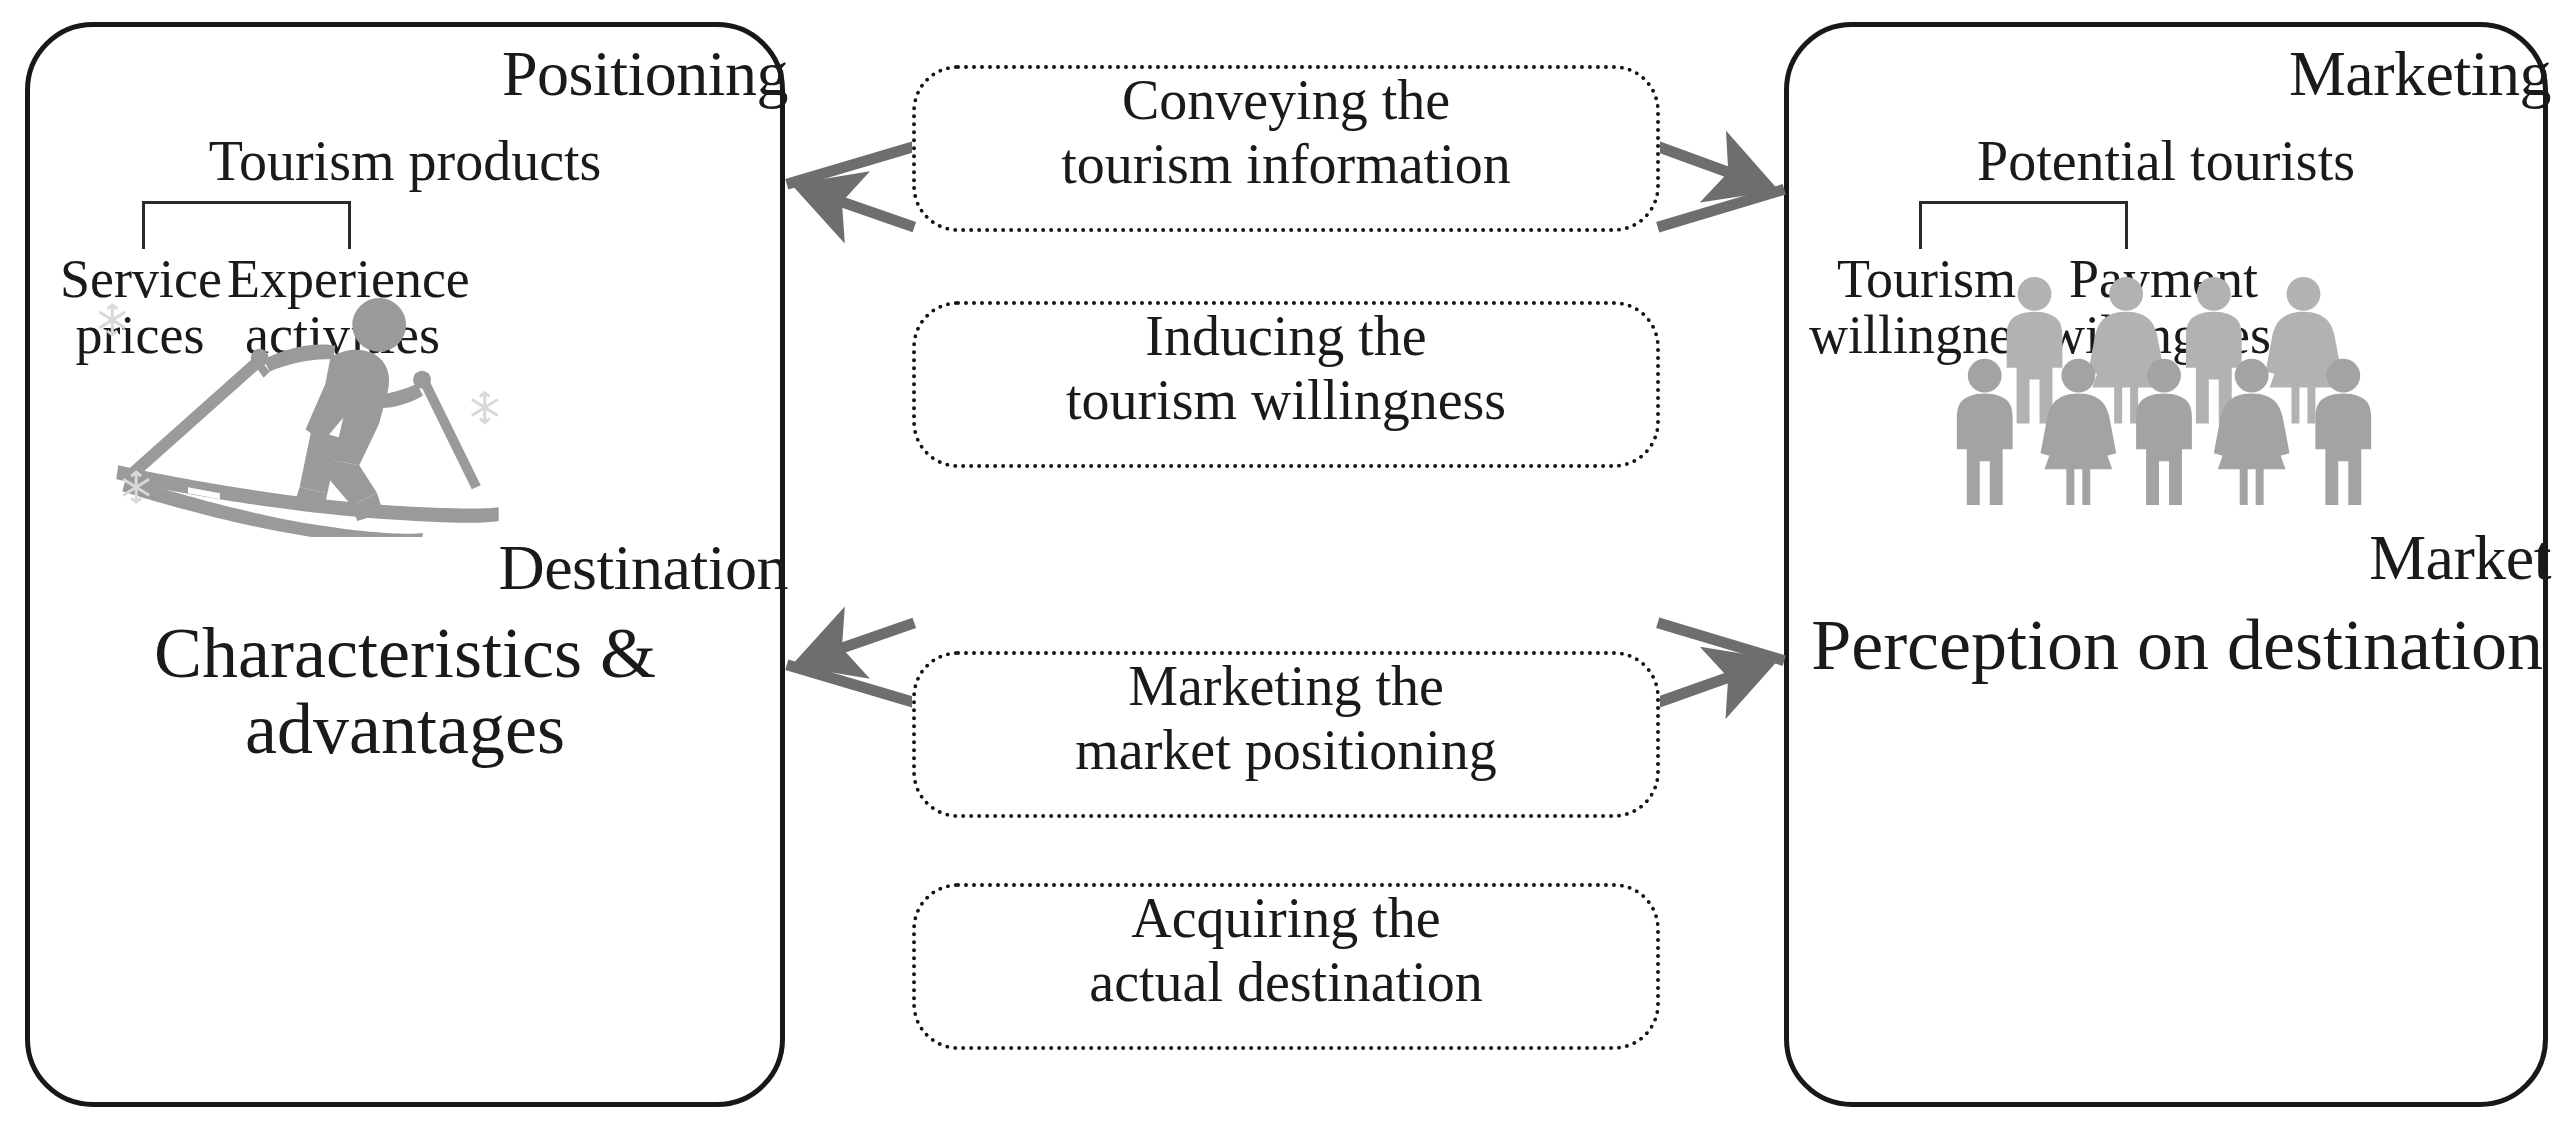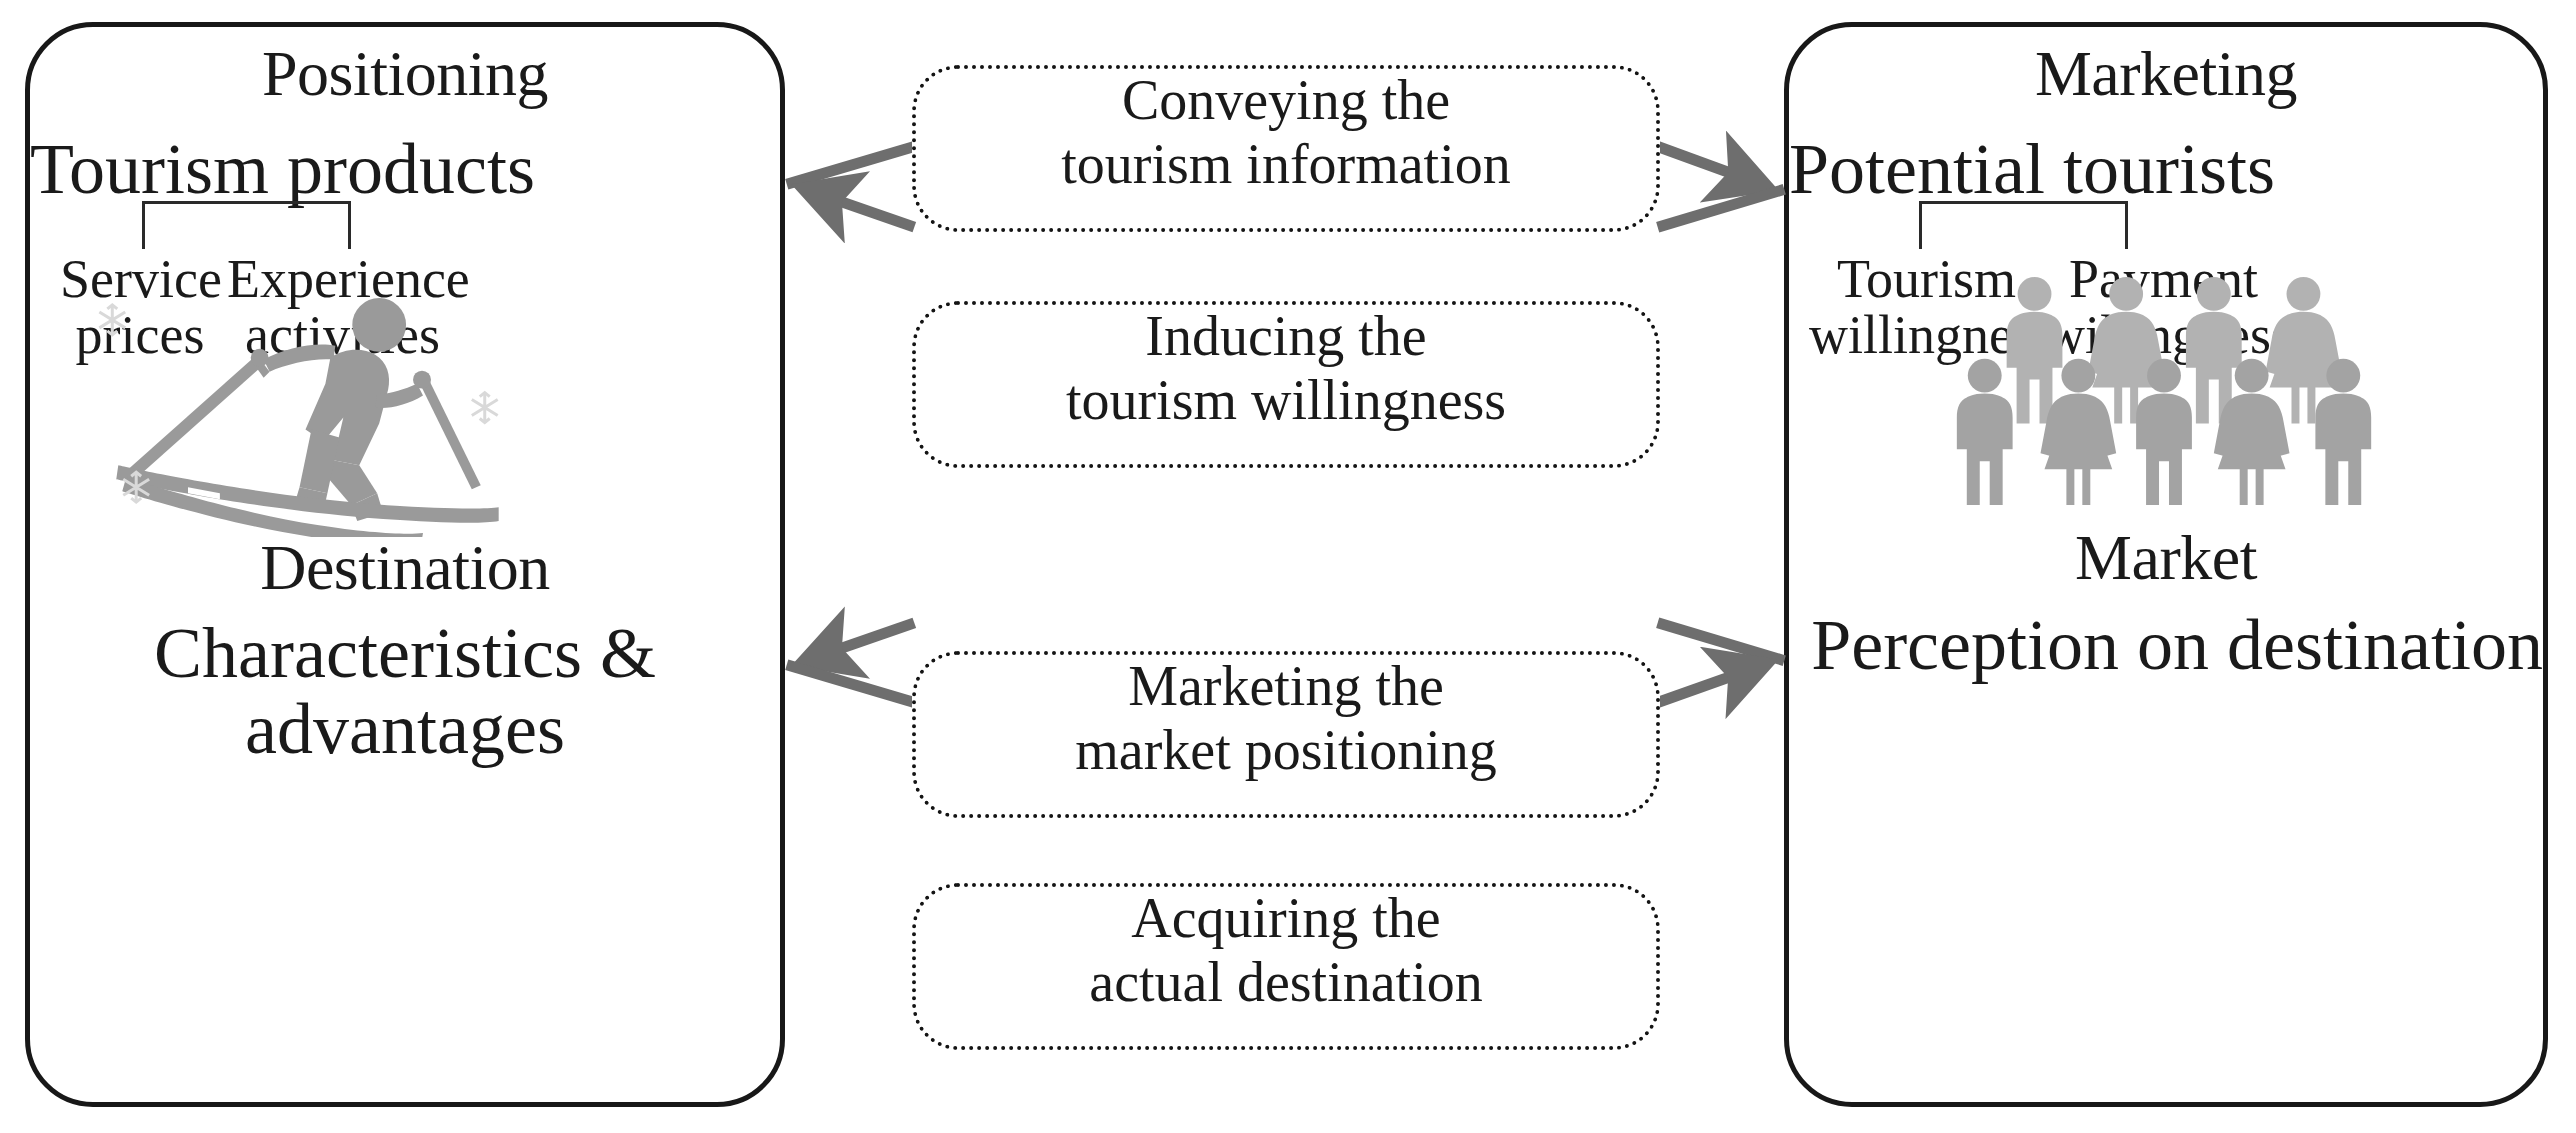--- a/index.html
+++ b/index.html
@@ -21,30 +21,31 @@
     border:5px solid #181818;
     border-radius:68px;
     background:#ffffff;
     box-sizing:border-box;
   }
   #panel-left { left:25px;  top:22px; width:760px;  height:1085px; }
   #panel-right{ left:1784px;top:22px; width:764px;  height:1085px; }
 
   
   .p-title{
-    position:absolute; left:0; width:100%;
-    text-align:center;
+    position:absolute; left:8px; width:100%;
+    text-align:right;
     font-size:64px;
     line-height:1.02;
     letter-spacing:-0.5px;
     white-space:nowrap;
   }
   .p-sub{
     position:absolute; left:0; width:100%;
-    font-size:72px;
+    text-align:center;
+    font-size:56px;
     line-height:1.02;
     white-space:nowrap;
   }
   .p-leaf{
     position:absolute;
     text-align:center;
     font-size:54px;
     line-height:1.04;
   }
   .p-foot{

